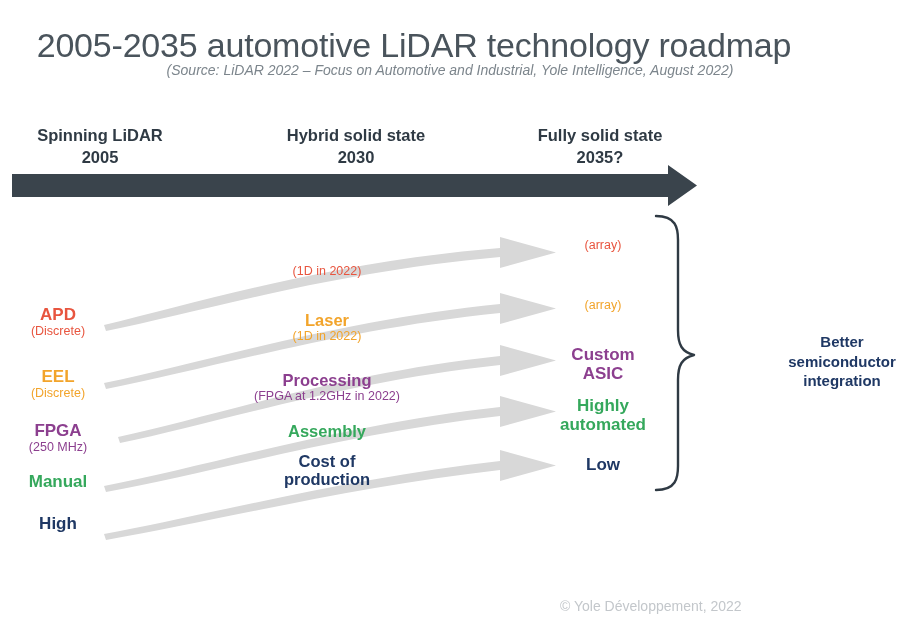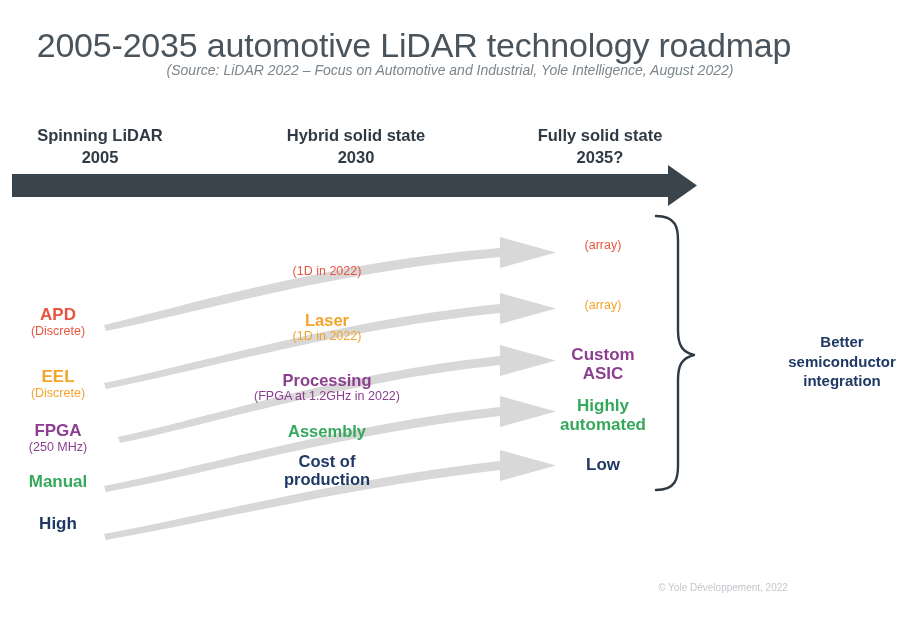--- a/index.html
+++ b/index.html
@@ -36,22 +36,22 @@
   .c-navy{color:#1f3864;}
 
   .mid .main{font-size:16.5px;}
   .mid .sub{font-size:12.5px;}
 
   .better{
     position:absolute;left:767px;top:332px;width:150px;text-align:center;
     color:#1f3864;font-weight:bold;font-size:15px;line-height:1.3;
   }
   .footer{
-    position:absolute;left:560px;top:582px;width:326px;text-align:center;
-    color:#c3c7cb;font-size:10px;
+    position:absolute;left:560px;top:598px;width:326px;text-align:left;
+    color:#c3c7cb;font-size:14px;
   }
 </style>
 </head>
 <body>
 
 <div class="title">2005-2035 automotive LiDAR technology roadmap</div>
 <div class="subtitle">(Source:  LiDAR 2022 – Focus on Automotive and Industrial, Yole Intelligence, August 2022)</div>
 
 <div class="phase" style="left:-10px;top:124px;width:220px;">
   <span>Spinning LiDAR</span>

